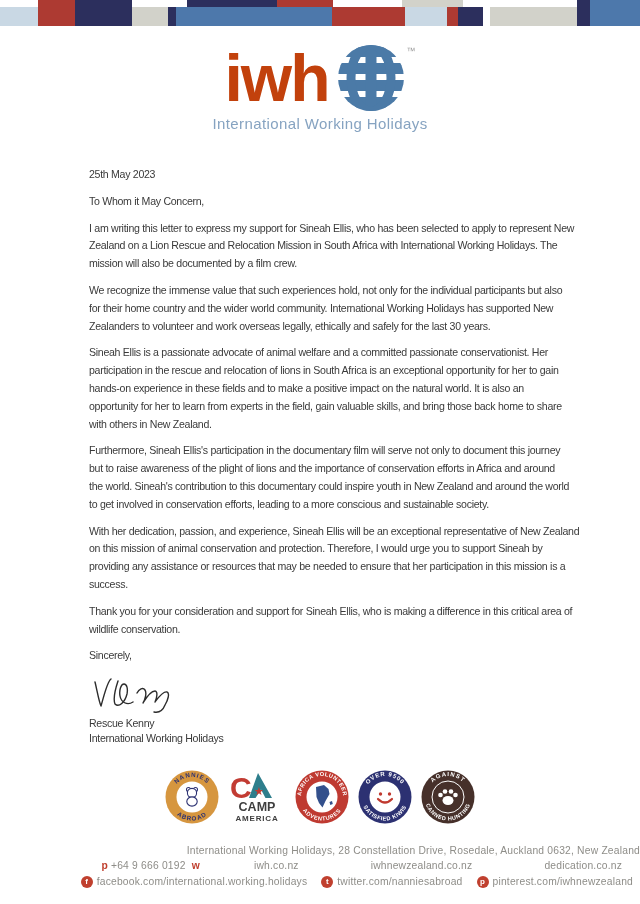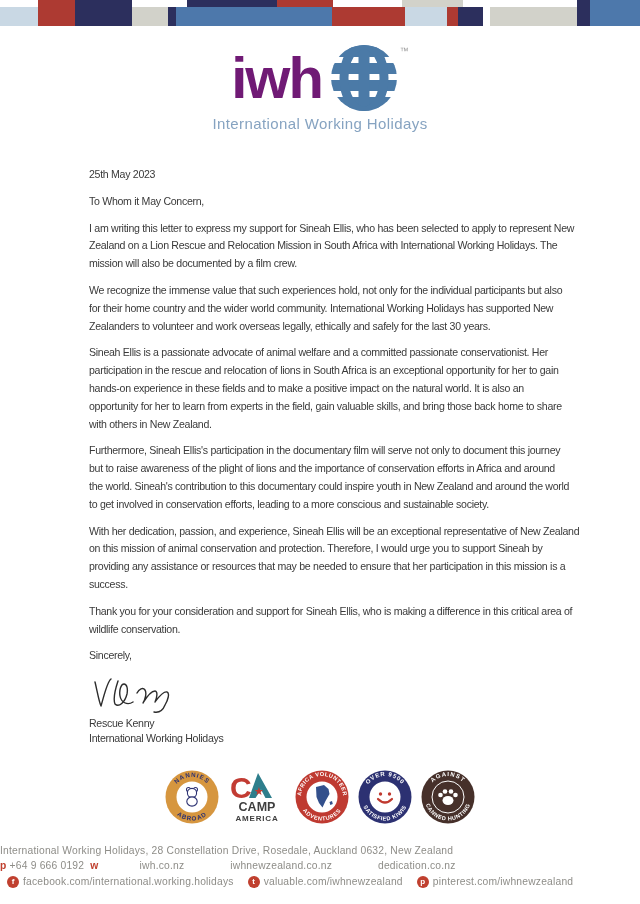--- a/index.html
+++ b/index.html
@@ -10,44 +10,44 @@
   
   .stripe{position:absolute;top:0;left:0;width:640px;}
   .stripe-row{display:flex;width:640px;}
   .stripe-row i{display:block;height:100%;flex:0 0 auto;}
   #stripe-row1{height:7px;}
   #stripe-row2{height:19px;}
 
   
   .logo{position:absolute;top:42px;left:0;right:0;text-align:center;}
   .logo-row{display:inline-flex;align-items:center;}
-  .wordmark{font-size:58px;line-height:68px;font-weight:bold;color:#701a75;letter-spacing:-2px;}
+  .wordmark{font-size:66px;line-height:68px;font-weight:bold;color:#c2410c;letter-spacing:-2px;}
   .globe{margin-left:6px;display:block;}
   .tm{font-size:9px;color:#9a9a9a;align-self:flex-start;margin-top:4px;}
   .tagline{font-size:15px;color:#86a3c1;letter-spacing:.4px;margin-top:1px;}
 
   
   .letter{position:absolute;left:89px;top:166px;width:560px;color:#3a3a3a;
           font-size:10.6px;letter-spacing:-.3px;}
   .letter p{margin:0 0 9px 0;line-height:17.8px;white-space:pre-line;text-align:left;}
   .closing{margin-bottom:2px;}
   .sig-svg{display:block;margin:2px 0 2px 2px;}
   .sig-line{line-height:15px;}
 
   
   .badges{position:absolute;top:770px;left:0;right:0;display:flex;
           justify-content:center;align-items:center;gap:9px;}
   .badges svg{display:block;}
 
   
-  .footer{position:absolute;top:843px;left:0;right:0;text-align:left;
+  .footer{position:absolute;top:843px;left:0;right:0;text-align:right;
           color:#8e8d88;font-size:10.3px;letter-spacing:.2px;}
   .footer .row{line-height:15px;}
   .accent{color:#c0402f;font-weight:bold;}
-  .site{margin:0 5px;padding-left:36px;}
+  .site{margin:0 18px;padding-left:36px;}
   .social-item{display:inline-flex;align-items:center;margin:0 7px;}
   .sicon{width:12px;height:12px;border-radius:50%;background:#c0402f;color:#fff;
          font-size:8px;font-weight:bold;display:inline-flex;align-items:center;
          justify-content:center;margin-right:4px;letter-spacing:0;}
 </style>
 </head>
 <body>
 
 <div class="stripe">
   <div class="stripe-row" id="stripe-row1">
@@ -228,18 +228,18 @@
   <div class="row">
     <span class="accent">p</span>
     <span>+64 9 666 0192</span>
     &nbsp;<span class="accent">w</span><span id="websites"><span class="site">iwh.co.nz</span><span class="site">iwhnewzealand.co.nz</span><span class="site">dedication.co.nz</span></span>
   </div>
   <div class="row" id="social-line"><span class="social-item">
         <span class="sicon">f</span>
         <span>facebook.com/international.working.holidays</span>
       </span><span class="social-item">
         <span class="sicon">t</span>
-        <span>valuable.com/iwhnewzealand</span>
+        <span>twitter.com/nanniesabroad</span>
       </span><span class="social-item">
         <span class="sicon">p</span>
         <span>pinterest.com/iwhnewzealand</span>
       </span></div>
 </div>
 
 </body></html>

